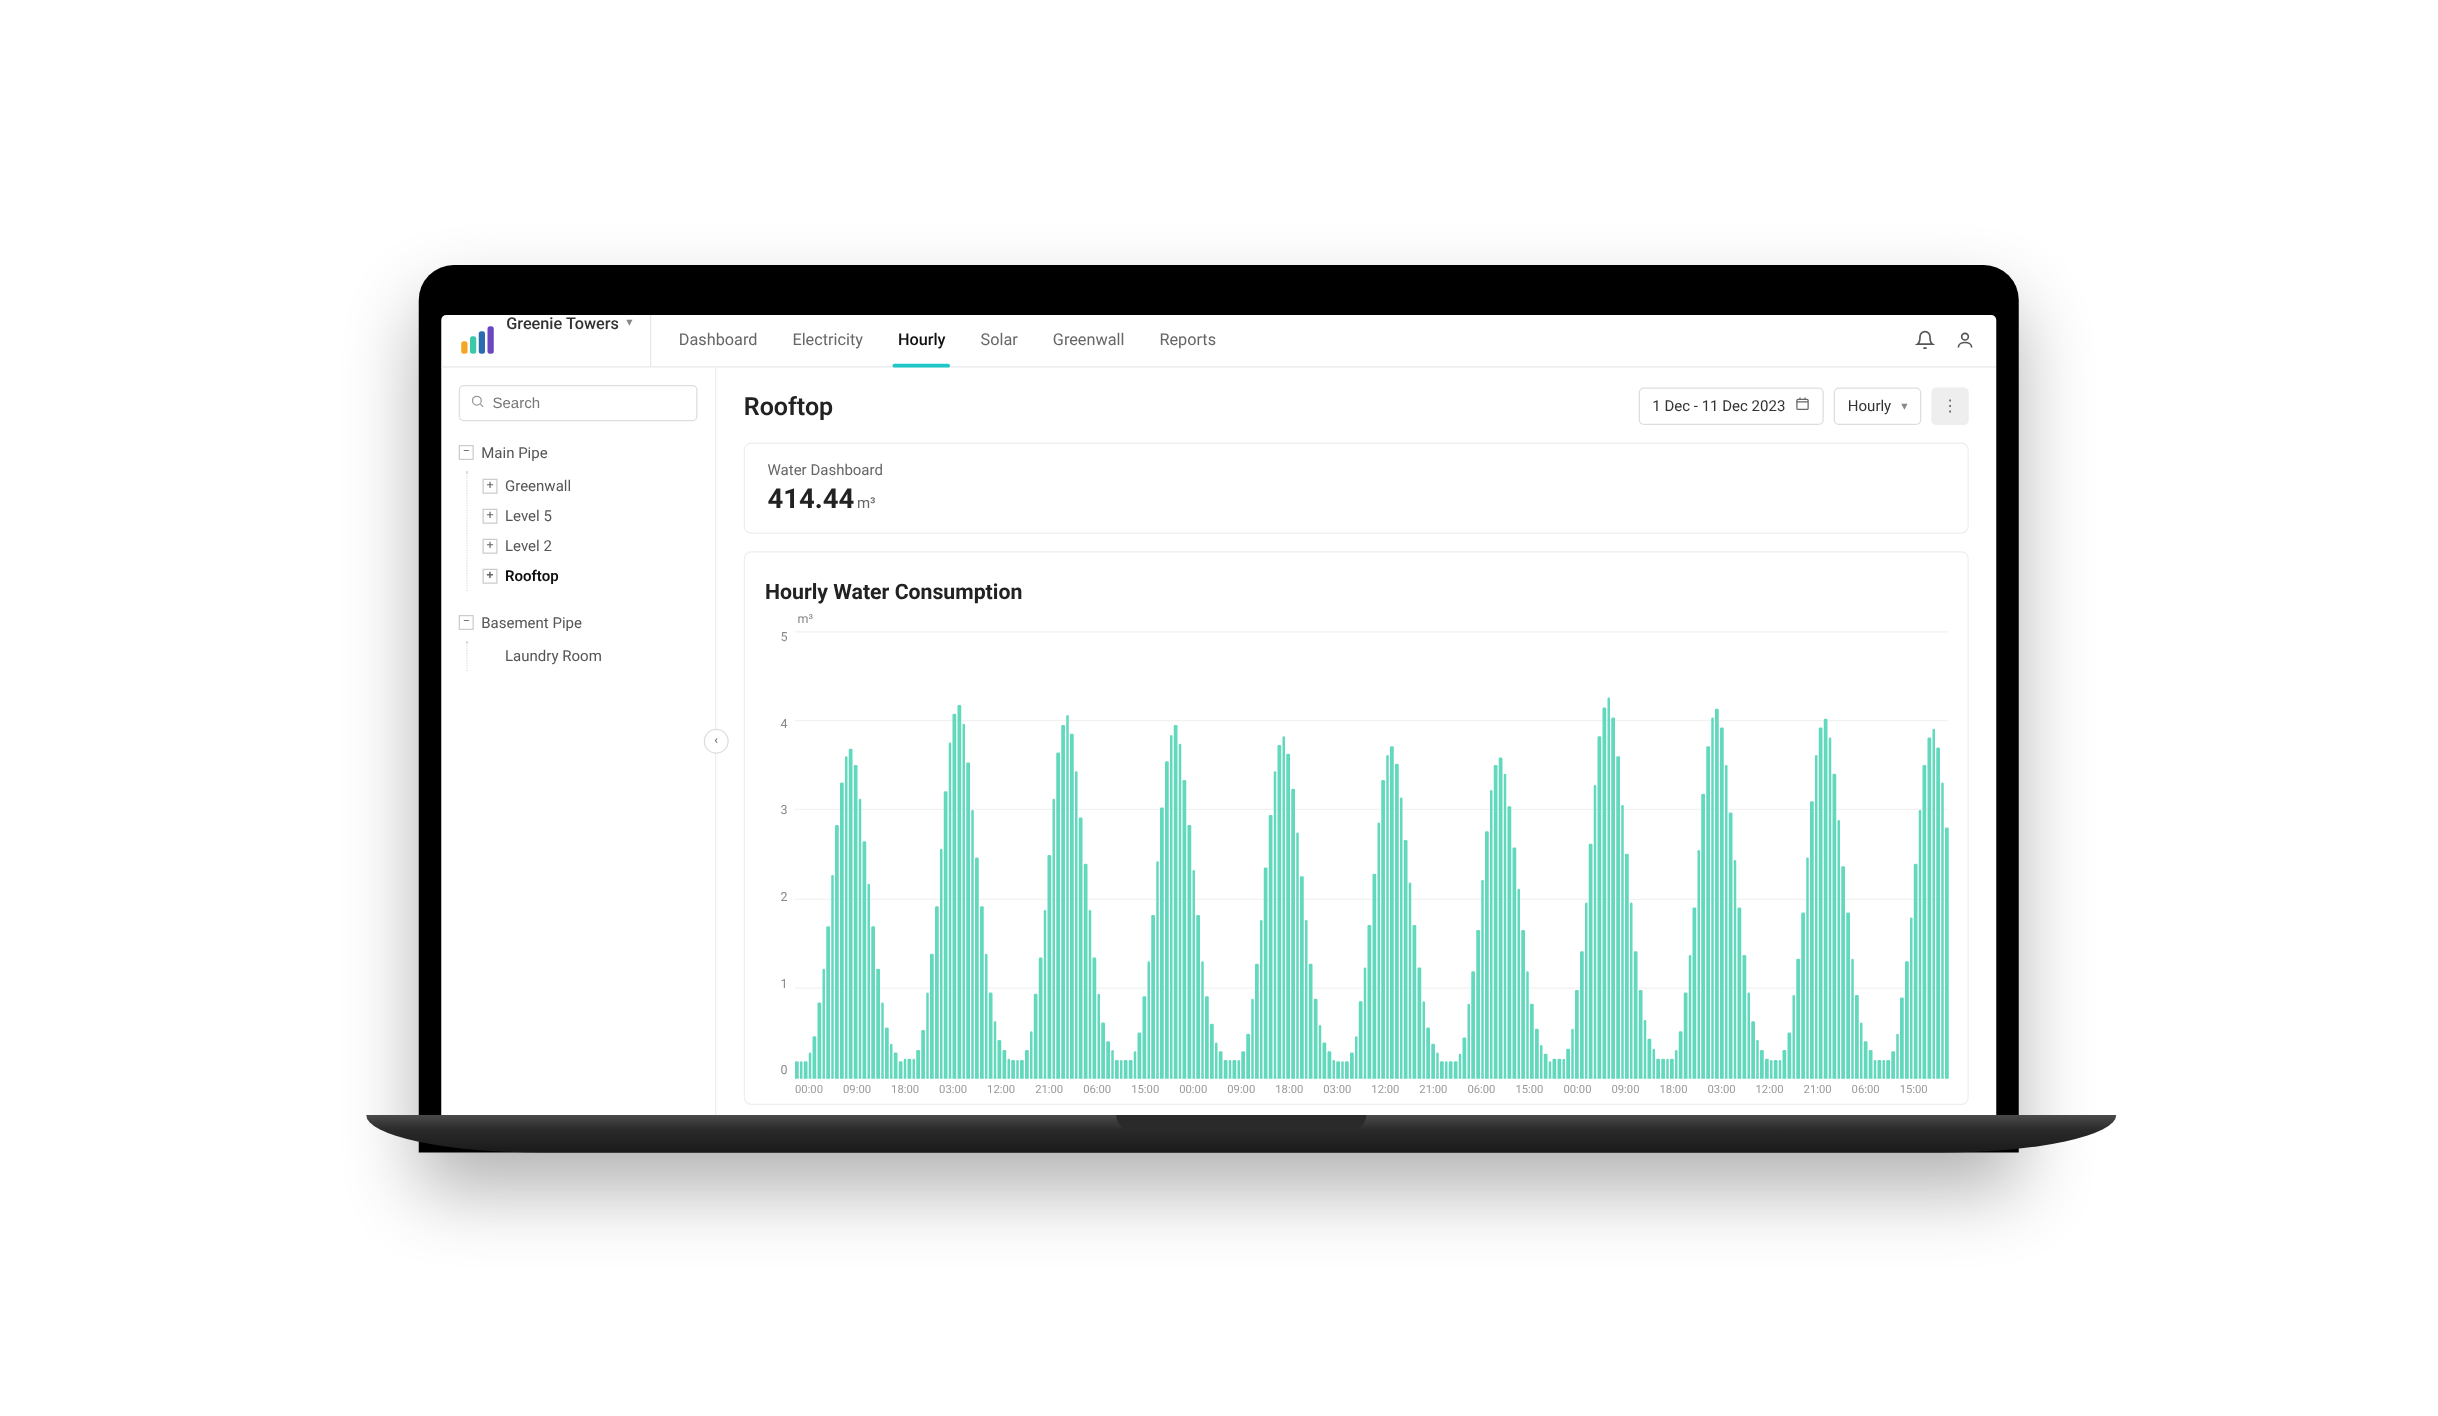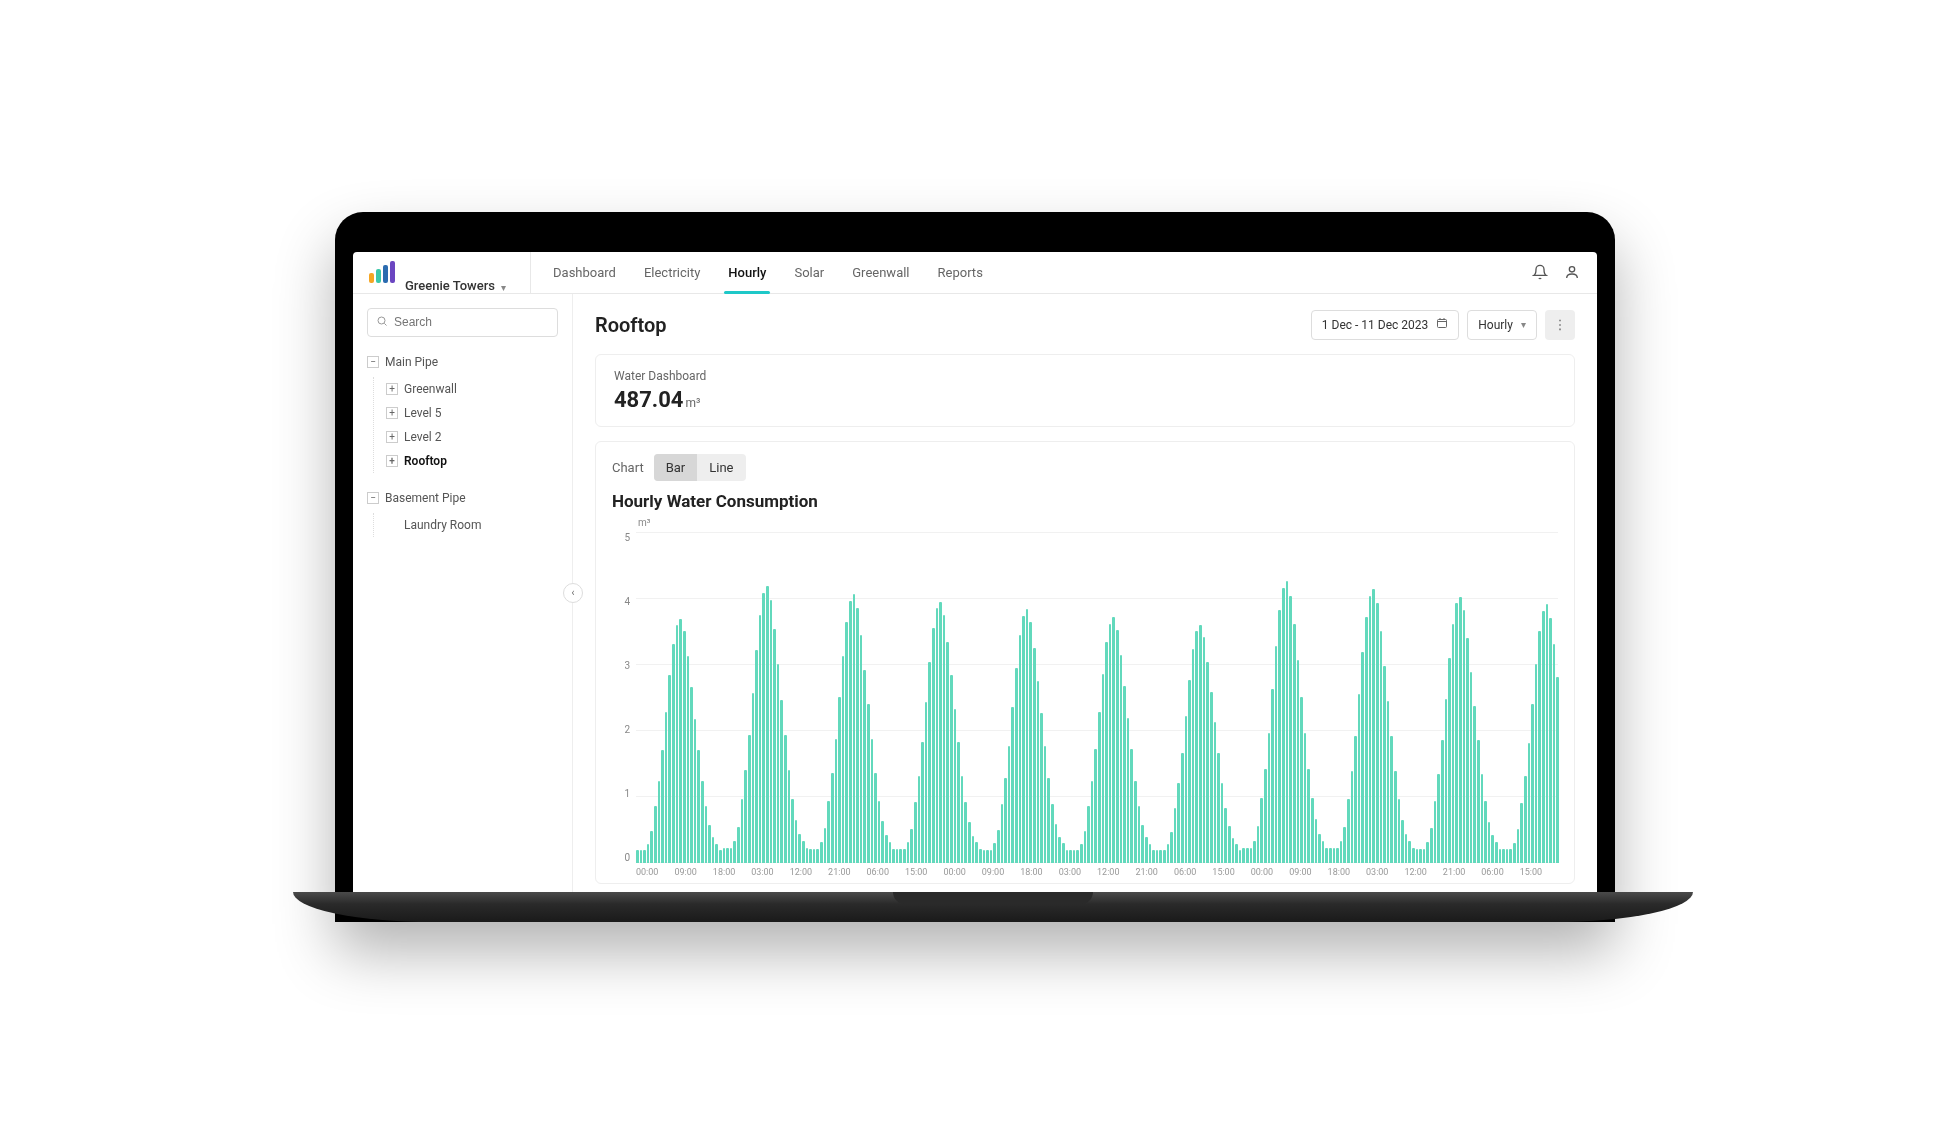--- a/index.html
+++ b/index.html
@@ -68,26 +68,26 @@
     margin-right: 10px;
   }
   .logo-bar { width: 5px; border-radius: 2px; }
   .logo-bar.b1 { height: 10px; background: #f5a623; }
   .logo-bar.b2 { height: 14px; background: #3cc8a9; }
   .logo-bar.b3 { height: 18px; background: #2b6cb0; }
   .logo-bar.b4 { height: 22px; background: #6b46c1; }
 
   .site-selector {
     display: flex;
-    align-items: flex-end;
+    align-items: flex-start;
     gap: 6px;
     font-weight: 500;
     color: #333;
     cursor: pointer;
-    padding-right: 24px;
+    padding-right: 14px;
     border-right: 1px solid #e8e8e8;
     height: 100%;
   }
   .chev { font-size: 10px; color: #888; }
 
   .nav-tabs {
     display: flex;
     height: 100%;
     margin-left: 8px;
   }
@@ -461,33 +461,26 @@
               <div class="icon-square">
                 <span>⋮</span>
               </div>
             </div>
           </div>
 
           <div class="summary-card">
             <div class="summary-block">
               <div class="summary-label">Water Dashboard</div>
               <div class="summary-value">
-                <span>487.04</span><span class="summary-unit">m³</span>
+                <span>414.44</span><span class="summary-unit">m³</span>
               </div>
             </div>
           </div>
 
           <div class="chart-card">
-            <div class="chart-switch">
-              <span>Chart</span>
-              <div class="seg" id="seg">
-                  <div class="seg-btn active">Bar</div>
-                  <div class="seg-btn">Line</div>
-                </div>
-            </div>
 
             <div class="chart-title">Hourly Water Consumption</div>
             <div class="y-unit">m³</div>
 
             <div class="plot-area">
               <div class="y-axis" id="y-axis">
                   <span>5</span>
                   <span>4</span>
                   <span>3</span>
                   <span>2</span>

